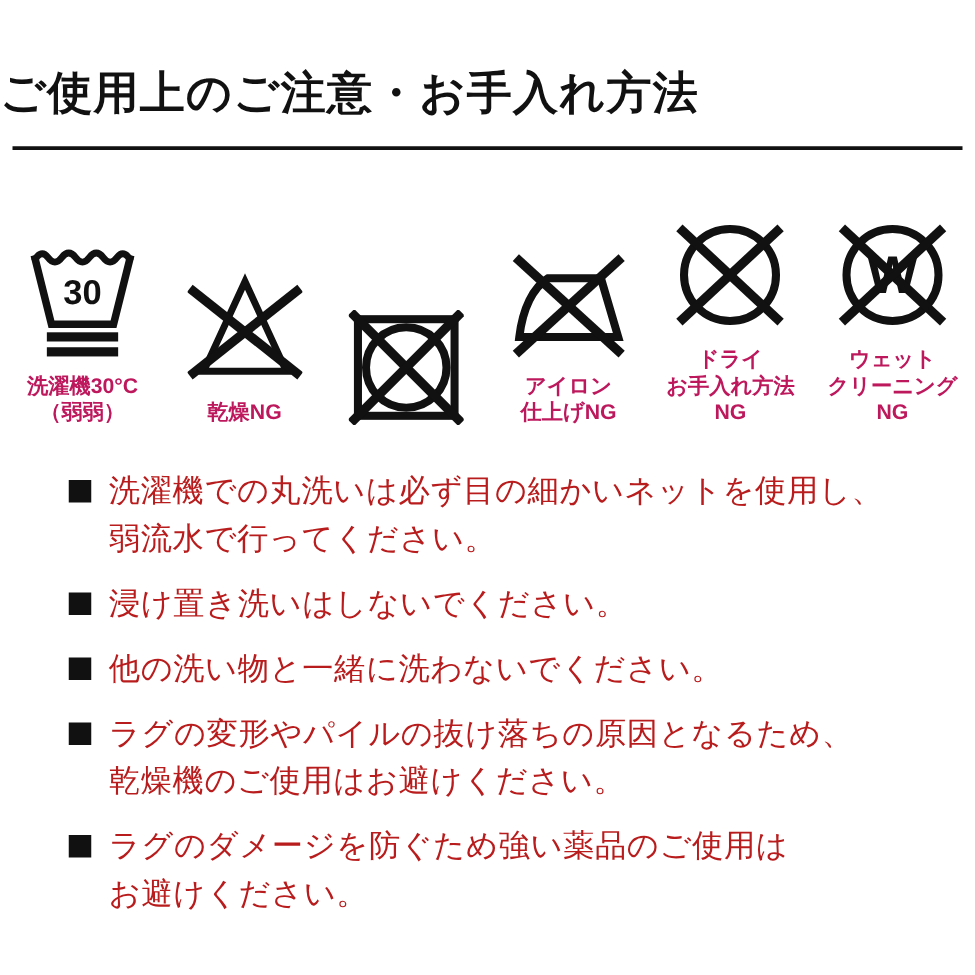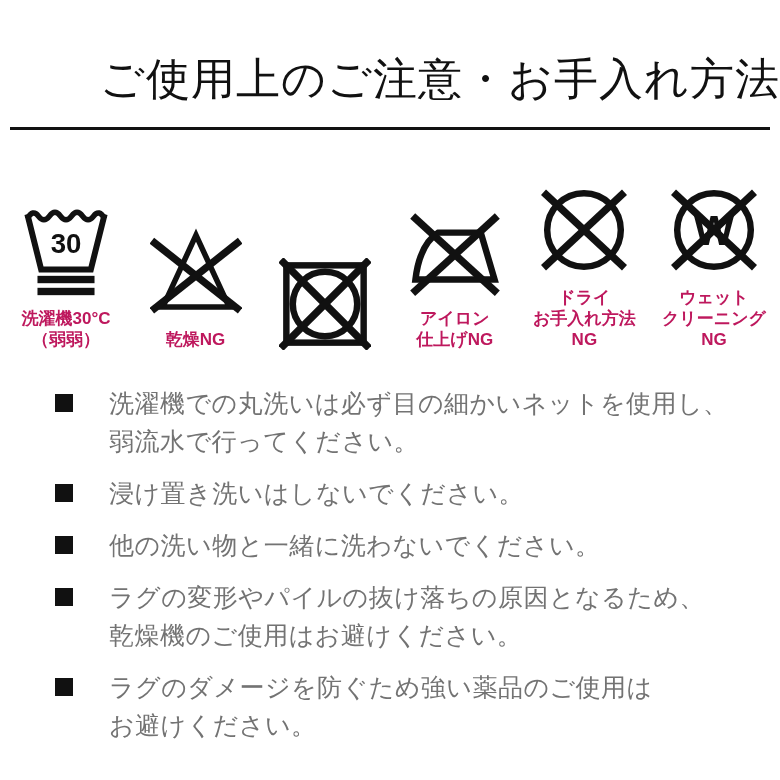--- a/index.html
+++ b/index.html
@@ -3,22 +3,22 @@
 <meta charset="utf-8">
 <style>
   html,body{margin:0;padding:0;}
   body{
     width:780px;height:780px;background:#ffffff;color:#111111;
     font-family:"Liberation Sans","DejaVu Sans",sans-serif;
     overflow:hidden;
   }
   .page{width:780px;height:780px;box-sizing:border-box;}
   .page-title{
-    margin:50px 0 0;text-align:right;
-    font-size:44px;font-weight:400;letter-spacing:1px;color:#111;
+    margin:50px 0 0;text-align:left;
+    font-size:36px;font-weight:700;letter-spacing:1px;color:#111;
   }
   .divider{border-top:3px solid #111;margin:18px 10px 0 10px;height:0;}
   .care-row{
     display:flex;justify-content:space-between;align-items:flex-end;
     padding:0 14px;margin-top:54px;
   }
   .care-item{width:104px;display:flex;flex-direction:column;align-items:center;}
   .icon-box{height:92px;display:flex;align-items:center;justify-content:center;}
   .icon-box svg{width:92px;height:92px;display:block;}
   .stroke{fill:none;stroke:#111;}
@@ -27,23 +27,22 @@
   .care-label{
     margin-top:11px;text-align:center;white-space:pre-line;
     font-size:17px;line-height:21px;font-weight:700;color:#be185d;
   }
   .notes{
     list-style:none;margin:34px 40px 0 55px;padding:0;
   }
   .notes li{display:flex;gap:14px;margin-bottom:14px;}
   .bullet{width:18px;height:18px;background:#111;flex:none;margin-top:10px;}
   .note-text{
-    font-size:25px;line-height:38px;white-space:pre-line;color:#737373;
+    font-size:25px;line-height:38px;white-space:pre-line;color:#b91c1c;
     letter-spacing:0.5px;
-    margin-left:22px;
   }
 </style>
 </head>
 <body>
 
 <div class="page">
 
   <h1 class="page-title">ご使用上のご注意・お手入れ方法</h1>
   <div class="divider"></div>
 

